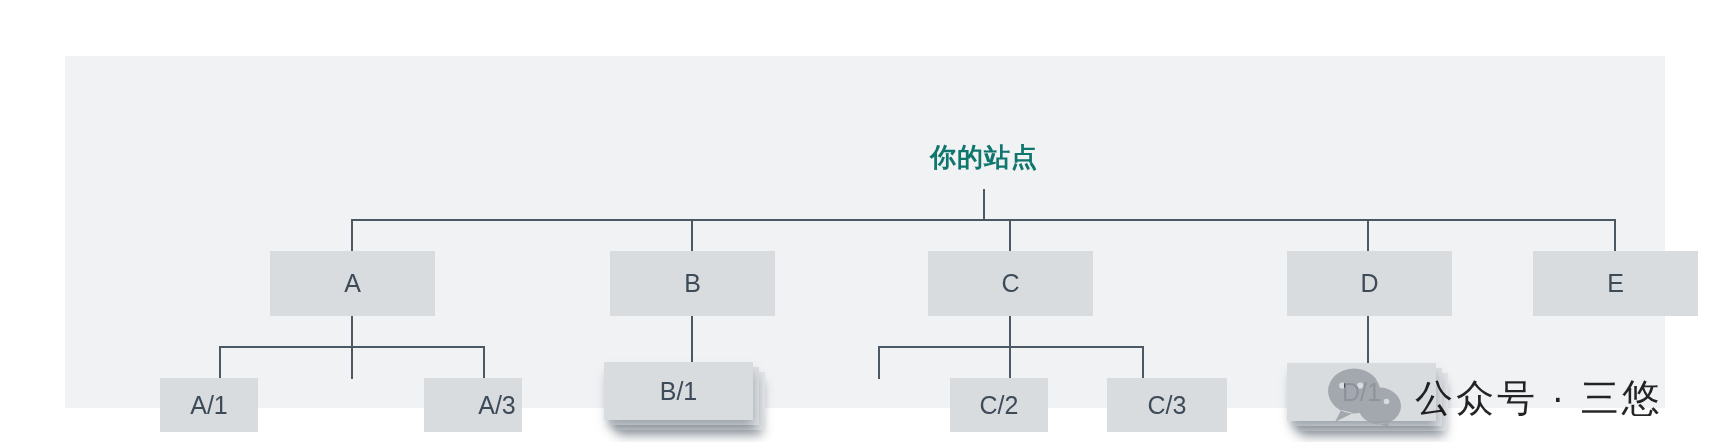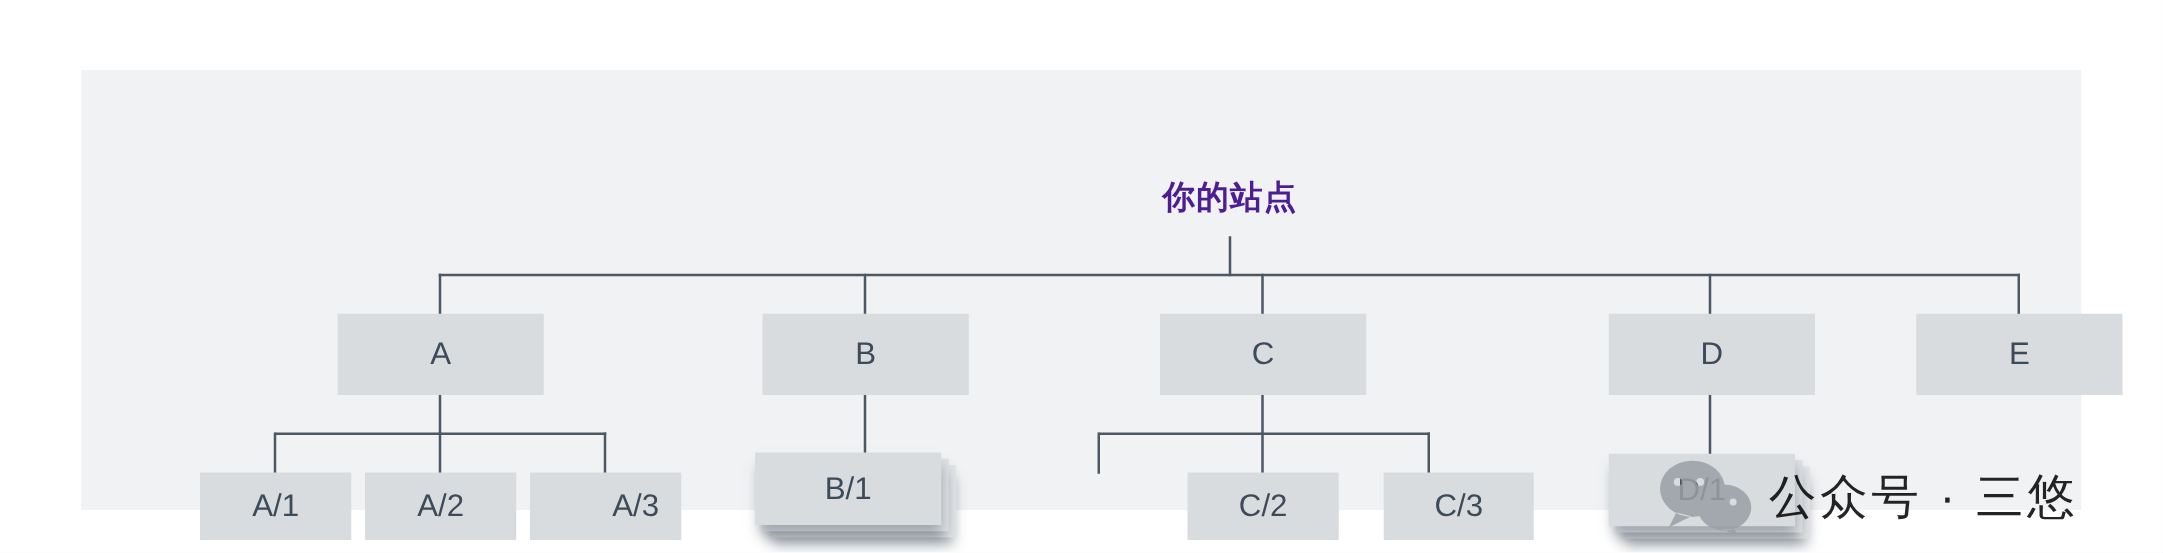--- a/index.html
+++ b/index.html
@@ -43,35 +43,35 @@
   .c2-stub     { left:944px;  top:290px; height:33px; }
   .c3-stub     { left:1077px; top:290px; height:33px; }
   .d-down      { left:1302px; top:260px; height:48px; }
 
   
   .root-label {
     position:absolute;
     left:819px; top:84px; width:200px; height:34px;
     text-align:center;
     font-size:26px; line-height:34px; font-weight:bold;
-    color:#4c1d95;
+    color:#0f766e;
     letter-spacing:1px;
   }
   
   .node {
     position:absolute;
     background:#d9dcdf;
     color:#3d4a58;
     font-size:25px;
     display:flex; align-items:center; justify-content:center;
   }
   .lvl1 { top:195px; width:165px; height:65px; }
   .n-a { left:205px; } .n-b { left:545px; } .n-c { left:863px; }
   .n-d { left:1222px; } .n-e { left:1468px; }
-  .lvl2 { top:322px; width:121px; height:54px; }
+  .lvl2 { top:322px; width:98px; height:54px; }
   .n-a1 { left:95px; }  .n-a2 { left:227px; } .n-a3 { left:359px;padding-left:48px; }
   .n-c1 { left:755px; width:120px; } .n-c2 { left:885px; } .n-c3 { left:1019px; width:120px;margin-left:23px; }
 
   
   .stack {
     position:absolute;
     width:149px; height:58px;
   }
   .stack-b1 { left:539px; top:306px; }
   .stack-d1 { left:1222px; top:307px; }
@@ -134,21 +134,20 @@
     <div class="line v c3-stub"></div>
     <div class="line v d-down"></div>
 
     <div class="node lvl1 n-a">A</div>
     <div class="node lvl1 n-b">B</div>
     <div class="node lvl1 n-c">C</div>
     <div class="node lvl1 n-d">D</div>
     <div class="node lvl1 n-e">E</div>
 
     <div class="node lvl2 n-a1">A/1</div>
-    <div class="node lvl2 n-a2">A/2</div>
     <div class="node lvl2 n-a3">A/3</div>
     <div class="node lvl2 n-c2">C/2</div>
     <div class="node lvl2 n-c3">C/3</div>
 
     <div class="stack stack-b1">
       <div class="layer l2"></div>
       <div class="layer l1"></div>
       <div class="face">B/1</div>
     </div>
     <div class="stack stack-d1">

